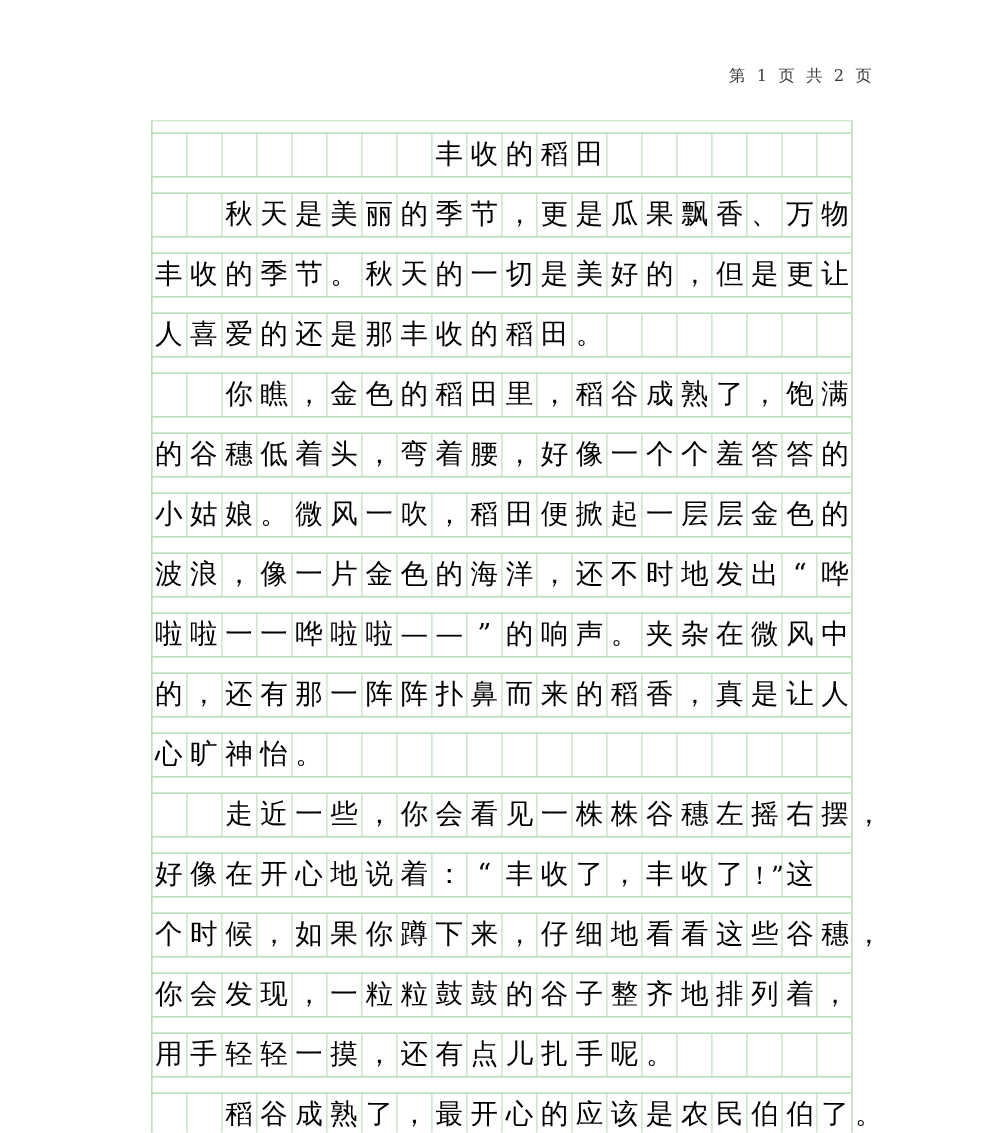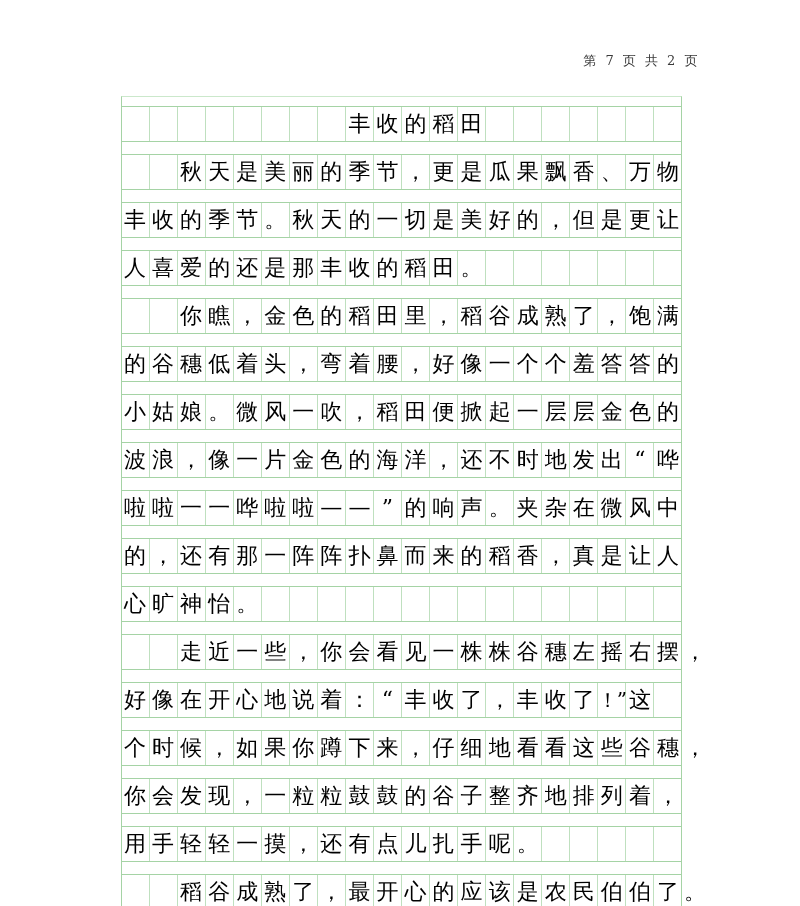--- a/index.html
+++ b/index.html
@@ -108,21 +108,21 @@
     font-size: 20px;
     letter-spacing: -1px;
   }
   .g.title {
     font-size: 22px;
   }
 </style>
 </head>
 <body>
 
-<div class="page-header">第 7 页 共 2 页</div>
+<div class="page-header">第 1 页 共 2 页</div>
 
 <div class="sheet" id="sheet">
     <div class="gap first"></div>
     <div class="row">
       <div class="boxes">
         <div class="cell"></div>
         <div class="cell"></div>
         <div class="cell"></div>
         <div class="cell"></div>
         <div class="cell"></div>

